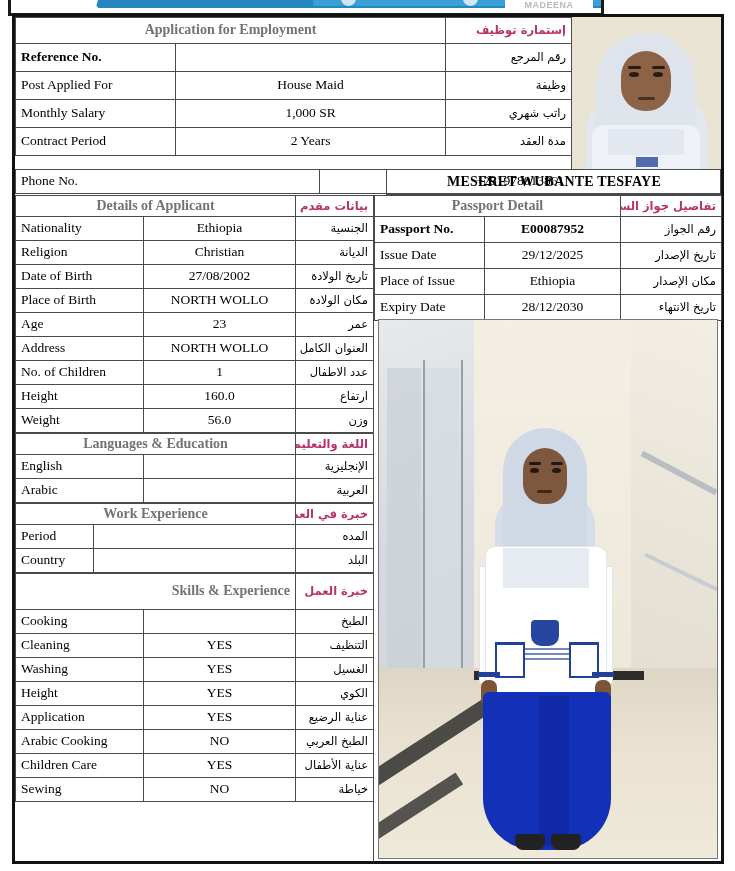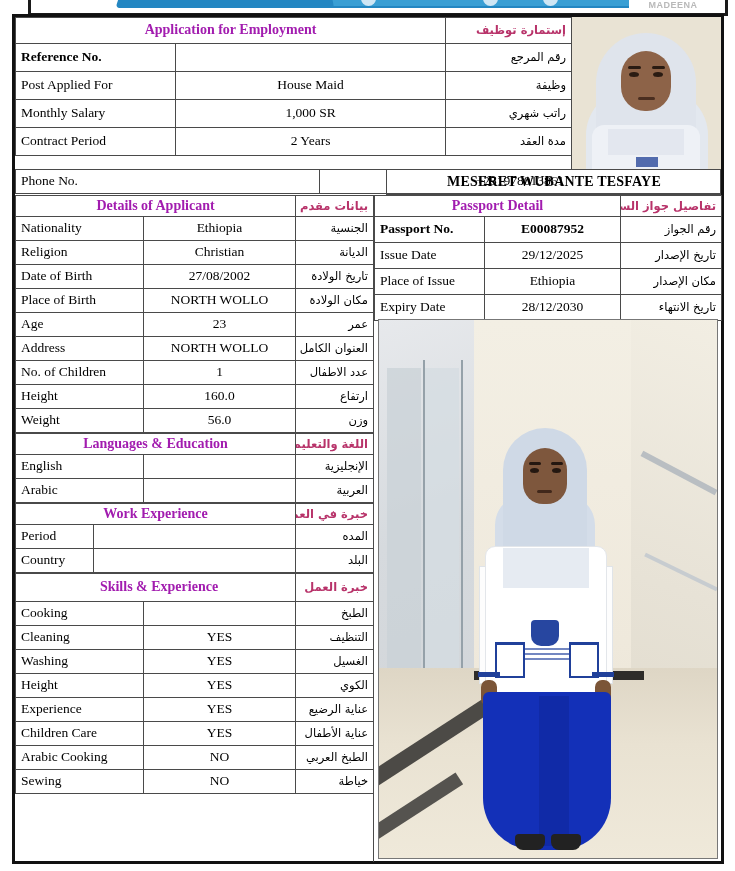--- a/index.html
+++ b/index.html
@@ -19,22 +19,22 @@
   
   .banner {
     position: absolute;
     left: 0; top: 0;
     width: 735px; height: 16px;
     background: #ffffff;
     overflow: hidden;
   }
   .banner-inner {
     position: absolute;
-    left: 28px; top: 0px;
-    width: 700px; height: 16px;
+    left: 8px; top: 0px;
+    width: 596px; height: 16px;
     border: 3px solid #1a1a1a;
     border-top: none;
     background: #ffffff;
     overflow: hidden;
   }
   .banner-swoosh {
     position: absolute;
     left: 90px; top: -26px;
     width: 560px; height: 34px;
     background: #2487c2;
@@ -100,21 +100,21 @@
   .bold { font-weight: bold; }
 
   .arabic {
     font-family: "DejaVu Sans", "Liberation Sans", sans-serif;
     font-size: 11.5px;
     direction: rtl;
     text-align: right;
     color: #000;
   }
   .sec-head-en {
-    color: #a21caf;
+    color: #737373;
     font-weight: bold;
     font-size: 14px;
     text-align: center;
     font-family: "Liberation Serif", serif;
   }
   .sec-head-ar {
     color: #b8336a;
     font-weight: bold;
     font-size: 11.5px;
     direction: rtl;
@@ -552,21 +552,21 @@
         </table>
 
         <table class="t">
           <colgroup>
               <col style="width:128px">
               <col style="width:152px">
               <col style="width:78px">
             </colgroup>
           <tbody>
             <tr>
-              <td colspan="2" class="sec-head-en" style="height:28px;text-align:center;padding-left:12px">Skills &amp; Experience</td>
+              <td colspan="2" class="sec-head-en" style="height:36px;text-align:right;padding-left:12px">Skills &amp; Experience</td>
               <td class="sec-head-ar" style="height:20px">خبرة العمل</td>
             </tr>
             <tr>
               <td class="lft">Cooking</td>
               <td class="ctr"></td>
               <td class="arabic">الطبخ</td>
             </tr>
             <tr>
               <td class="lft">Cleaning</td>
               <td class="ctr">YES</td>
@@ -576,33 +576,33 @@
               <td class="lft">Washing</td>
               <td class="ctr">YES</td>
               <td class="arabic">الغسيل</td>
             </tr>
             <tr>
               <td class="lft">Height</td>
               <td class="ctr">YES</td>
               <td class="arabic">الكوي</td>
             </tr>
             <tr>
-              <td class="lft">Experience</td>
+              <td class="lft">Application</td>
               <td class="ctr">YES</td>
               <td class="arabic">عناية الرضيع</td>
+            </tr>
+            <tr>
+              <td class="lft">Arabic Cooking</td>
+              <td class="ctr">NO</td>
+              <td class="arabic">الطبخ العربي</td>
             </tr>
             <tr>
               <td class="lft">Children Care</td>
               <td class="ctr">YES</td>
               <td class="arabic">عناية الأطفال</td>
-            </tr>
-            <tr>
-              <td class="lft">Arabic Cooking</td>
-              <td class="ctr">NO</td>
-              <td class="arabic">الطبخ العربي</td>
             </tr>
             <tr>
               <td class="lft">Sewing</td>
               <td class="ctr">NO</td>
               <td class="arabic">خياطة</td>
             </tr>
           </tbody>
         </table>
       </div>
 

